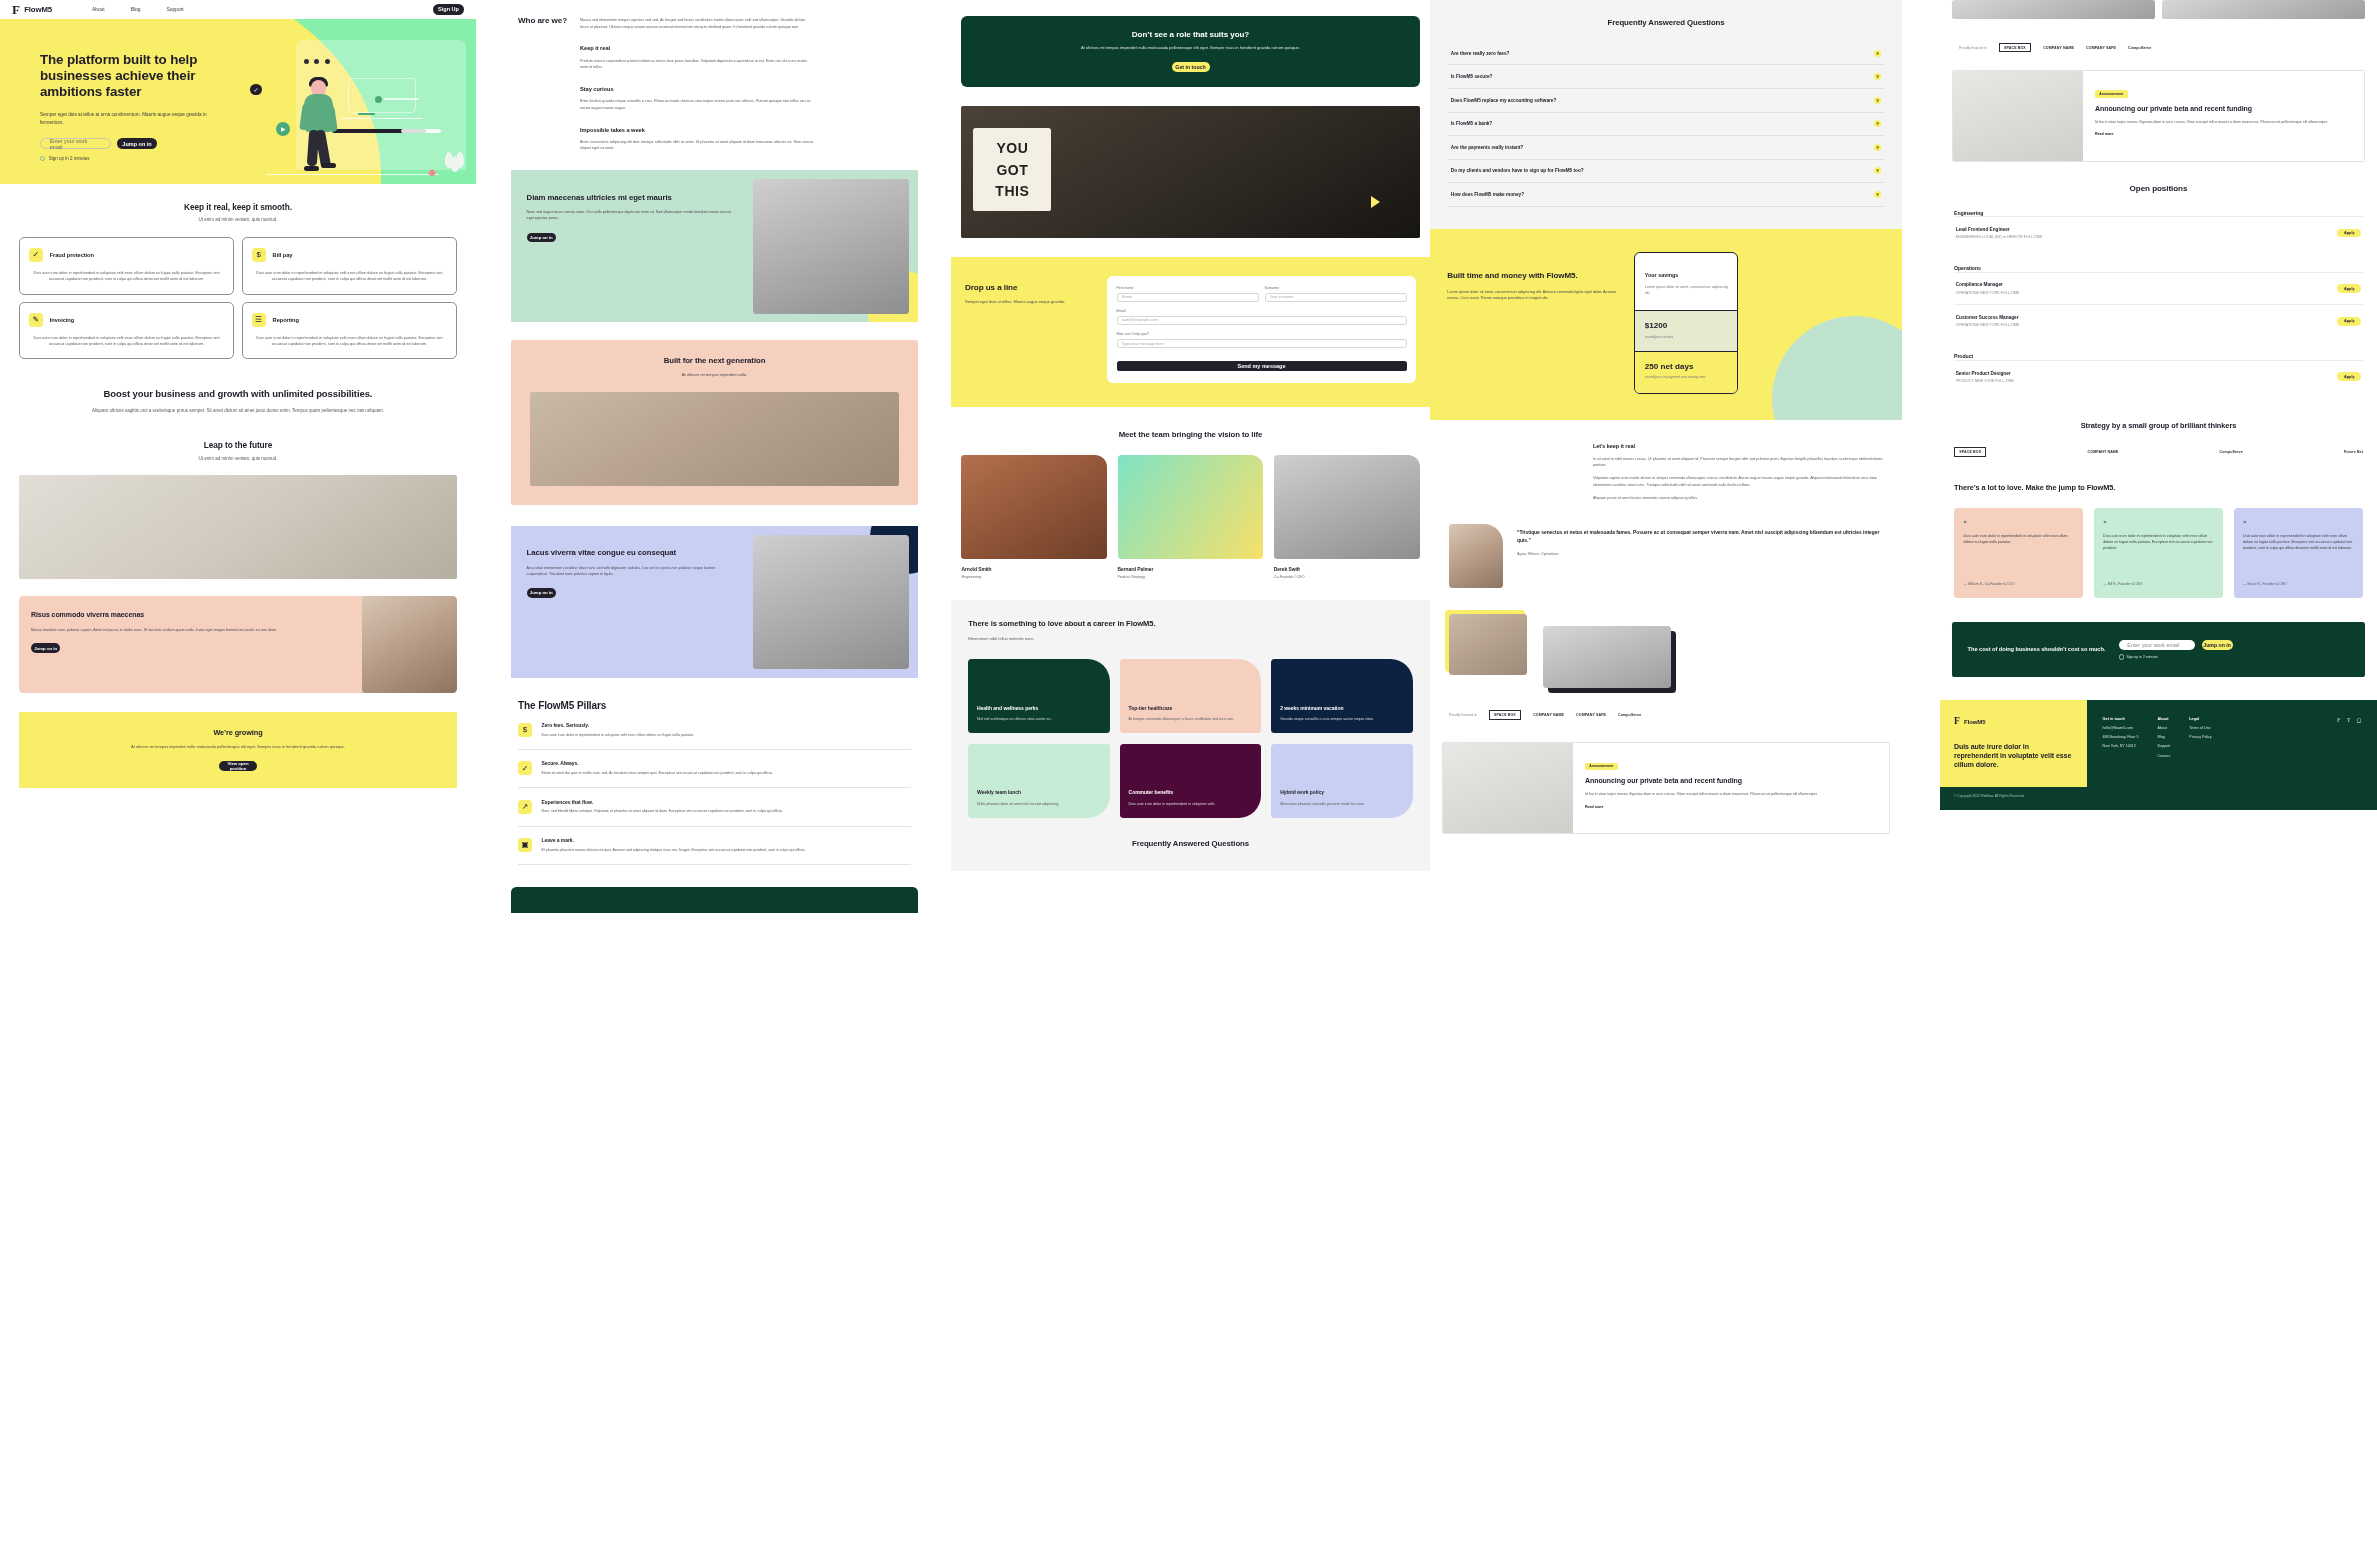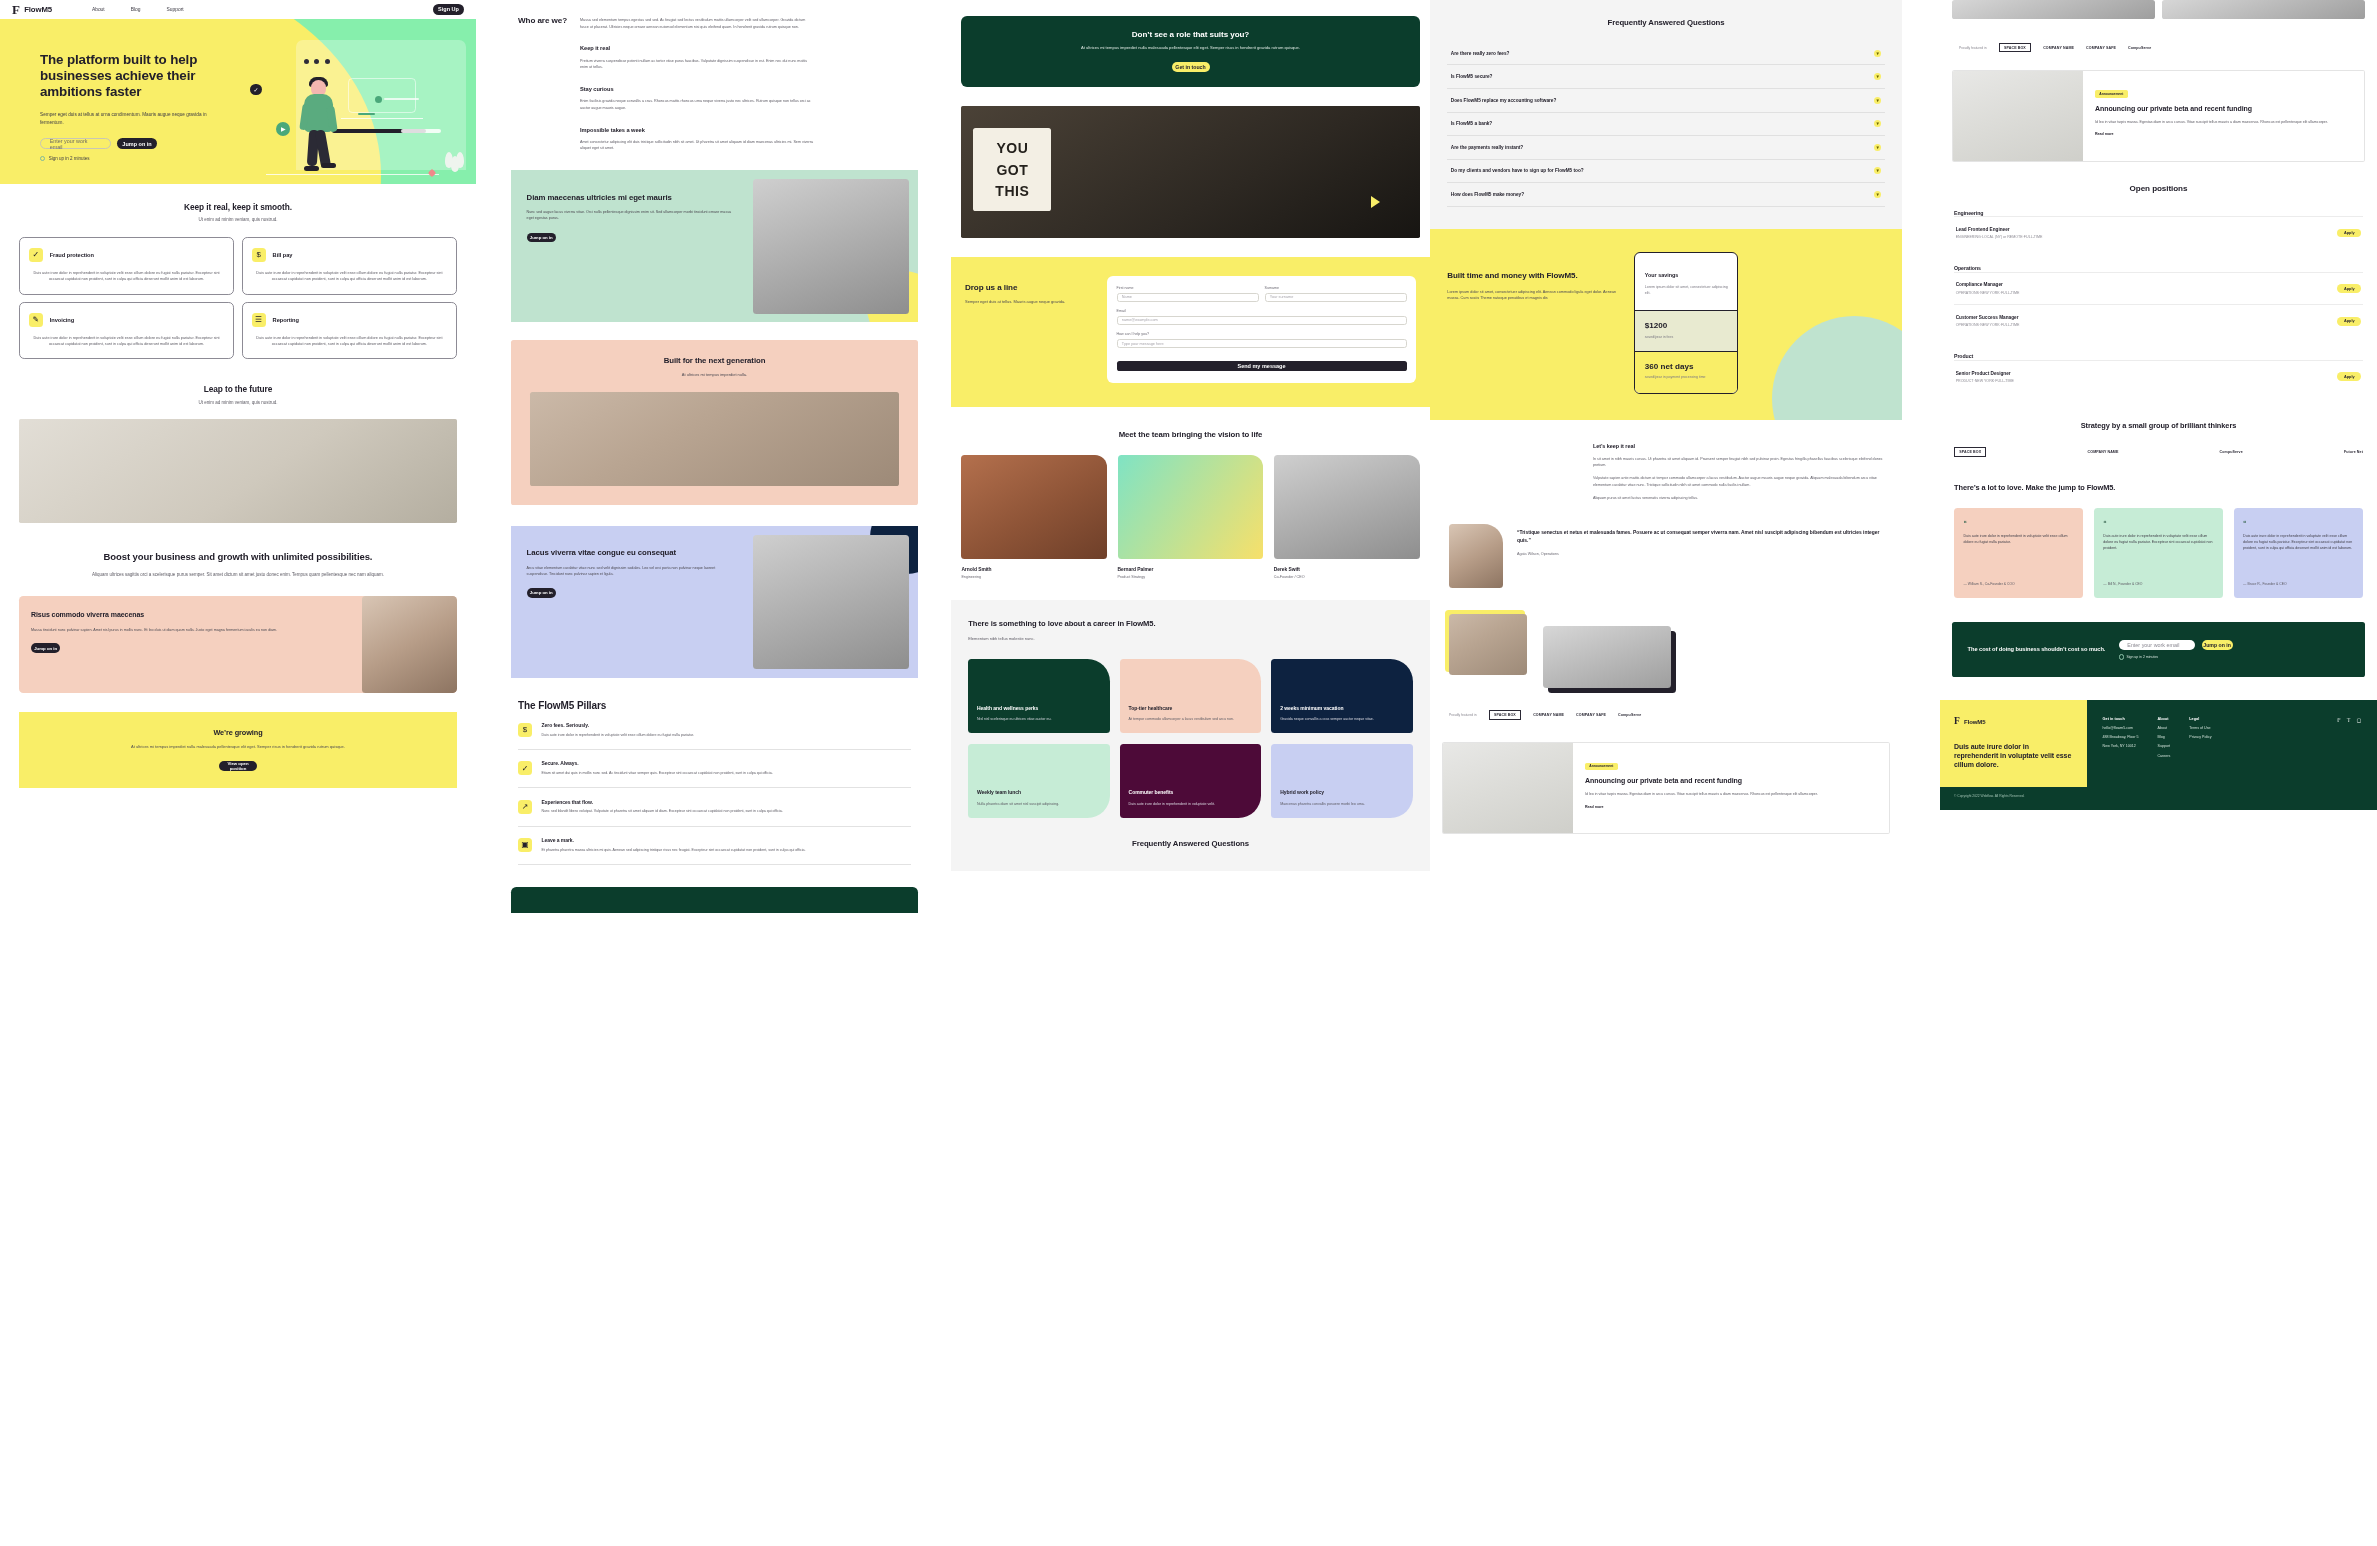--- a/index.html
+++ b/index.html
@@ -418,29 +418,29 @@
       <div class="card">
         <div class="card-head">
           <span class="ic">☰</span>
           <h3>Reporting</h3>
         </div>
         <p>Duis aute irure dolor in reprehenderit in voluptate velit esse cillum dolore eu fugiat nulla pariatur. Excepteur sint occaecat cupidatat non proident, sunt in culpa qui officia deserunt mollit anim id est laborum.</p>
       </div>
     </div>
   </div>
 
+  <div class="sec center" style="padding-top:29.4px;">
+    <h2 style="font-size:9.5px;">Boost your business and growth with unlimited possibilities.</h2>
+    <p class="lead" style="margin-top:8.7px;">Aliquam ultrices sagittis orci a scelerisque purus semper. Sit amet dictum sit amet justo donec enim. Tempus quam pellentesque nec nam aliquam.</p>
+  </div>
+
   <div class="sec center" style="padding-top:26px;">
     <h2>Leap to the future</h2>
     <p class="lead">Ut enim ad minim veniam, quis nostrud.</p>
     <div class="photo ph-office leap-img"></div>
-  </div>
-
-  <div class="sec center" style="padding-top:29.4px;">
-    <h2 style="font-size:9.5px;">Boost your business and growth with unlimited possibilities.</h2>
-    <p class="lead" style="margin-top:8.7px;">Aliquam ultrices sagittis orci a scelerisque purus semper. Sit amet dictum sit amet justo donec enim. Tempus quam pellentesque nec nam aliquam.</p>
   </div>
 
   <div class="risus">
     <div class="risus-l">
       <h3>Risus commodo viverra maecenas</h3>
       <p>Massa tincidunt nunc pulvinar sapien. Amet nisl purus in mollis nunc. Et leo duis ut diam quam nulla. Justo eget magna fermentum iaculis eu non diam.</p>
       <button class="btn-dark">Jump on in</button>
     </div>
     <div class="risus-r">
           <div class="photo ph-woman"></div>
@@ -675,21 +675,21 @@
     <div class="save-card">
       <div class="sc-1">
         <b>Your savings</b>
         <p>Lorem ipsum dolor sit amet, consectetuer adipiscing elit.</p>
       </div>
       <div class="sc-2">
         <div class="big">$1200</div>
         <div class="cap">saved/year in fees</div>
       </div>
       <div class="sc-3">
-        <div class="big">360 net days</div>
+        <div class="big">250 net days</div>
         <div class="cap">saved/year in payment processing time</div>
       </div>
     </div>
   </div>
 
   <div class="keepreal">
     <div style="flex:0 0 130px;"></div>
     <div class="txt">
       <h3>Let’s keep it real</h3>
       <p>In sit amet in nibh mauris cursus. Ut pharetra sit amet aliquam id. Praesent semper feugiat nibh sed pulvinar proin. Egestas fringilla phasellus faucibus scelerisque eleifend donec pretium.</p>

